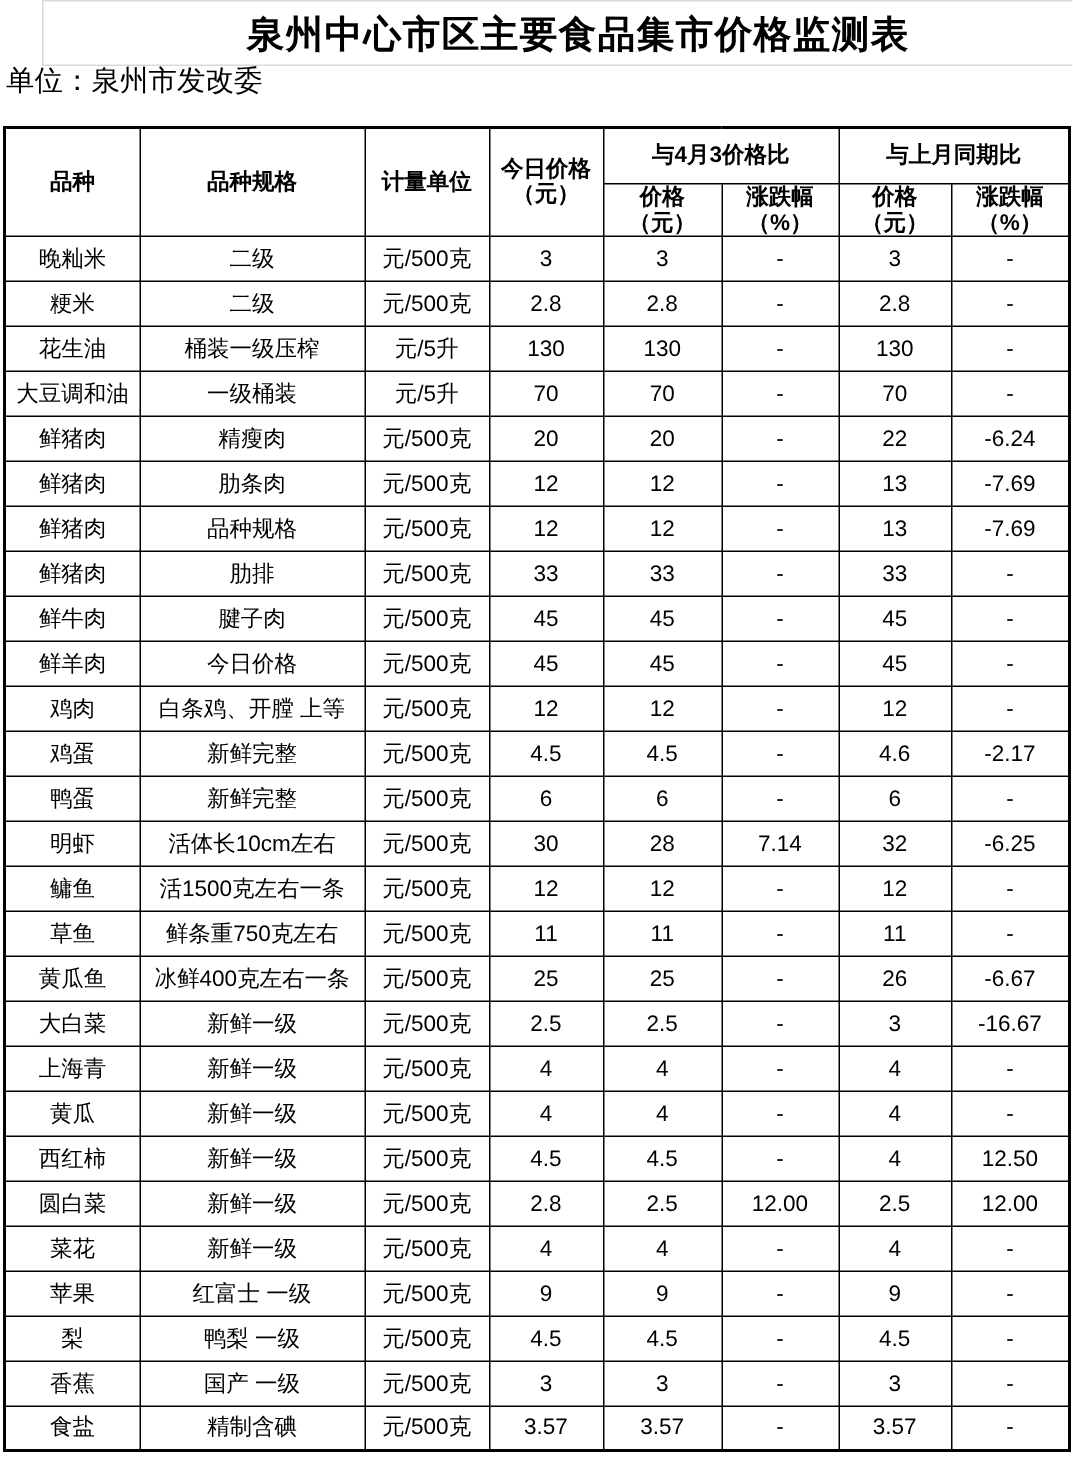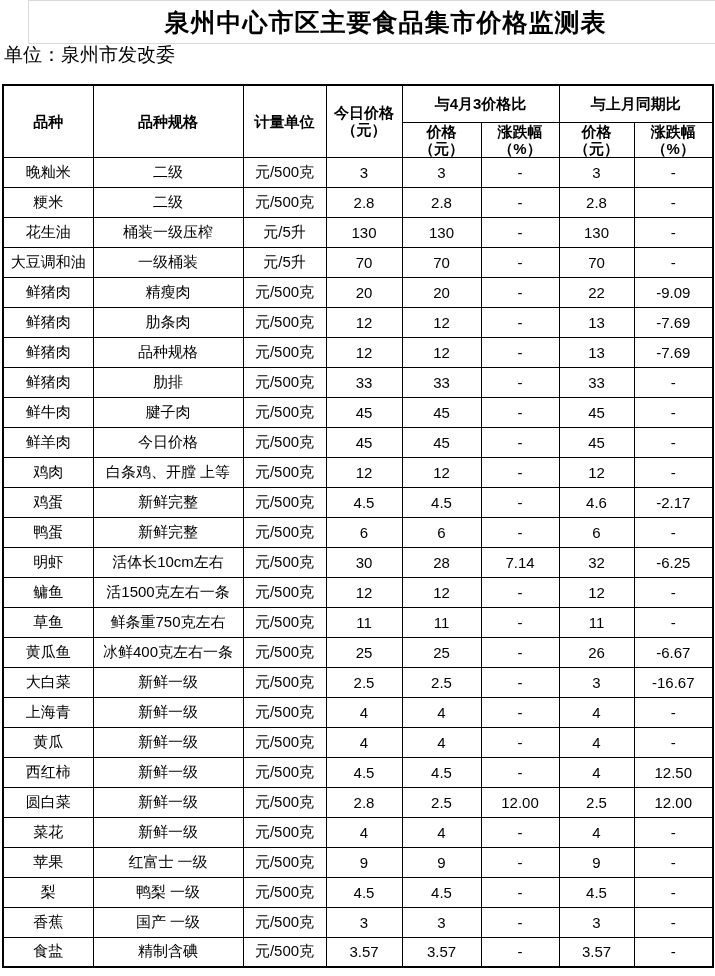--- a/index.html
+++ b/index.html
@@ -156,21 +156,21 @@
           <td>-</td>
         </tr>
         <tr>
           <td>鲜猪肉</td>
           <td>精瘦肉</td>
           <td>元/500克</td>
           <td>20</td>
           <td>20</td>
           <td>-</td>
           <td>22</td>
-          <td>-9.09</td>
+          <td>-6.24</td>
         </tr>
         <tr>
           <td>鲜猪肉</td>
           <td>肋条肉</td>
           <td>元/500克</td>
           <td>12</td>
           <td>12</td>
           <td>-</td>
           <td>13</td>
           <td>-7.69</td>

